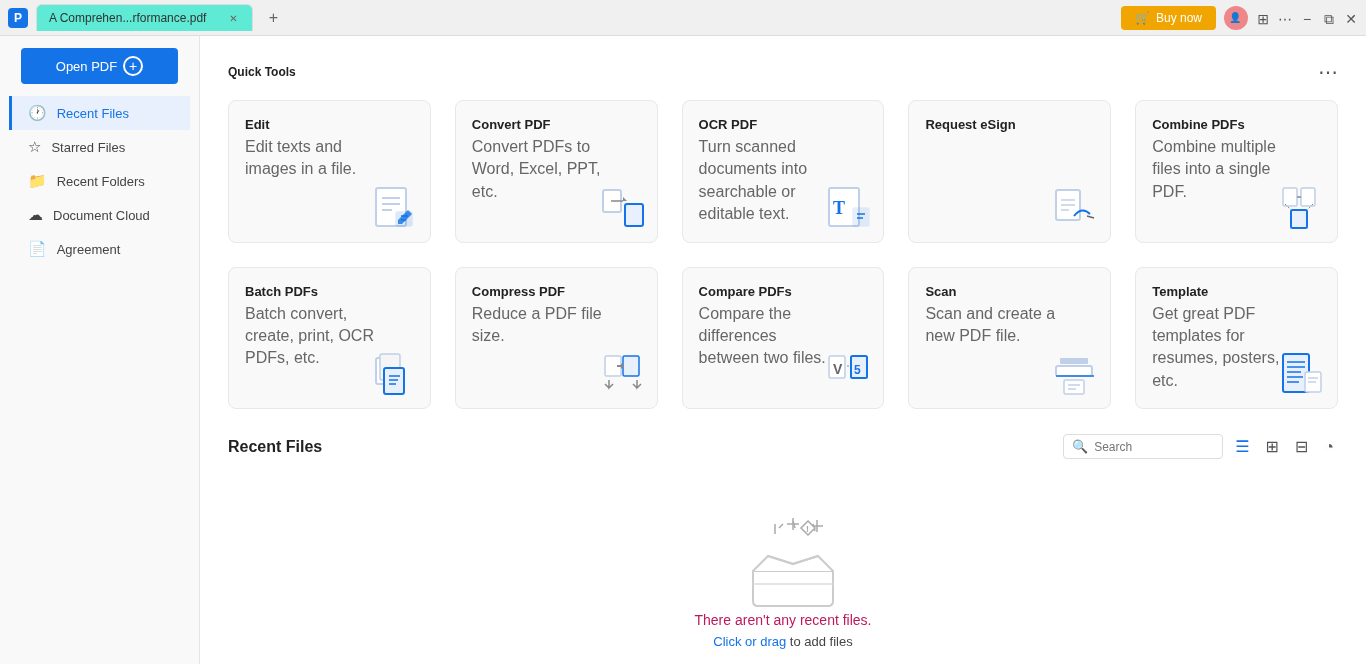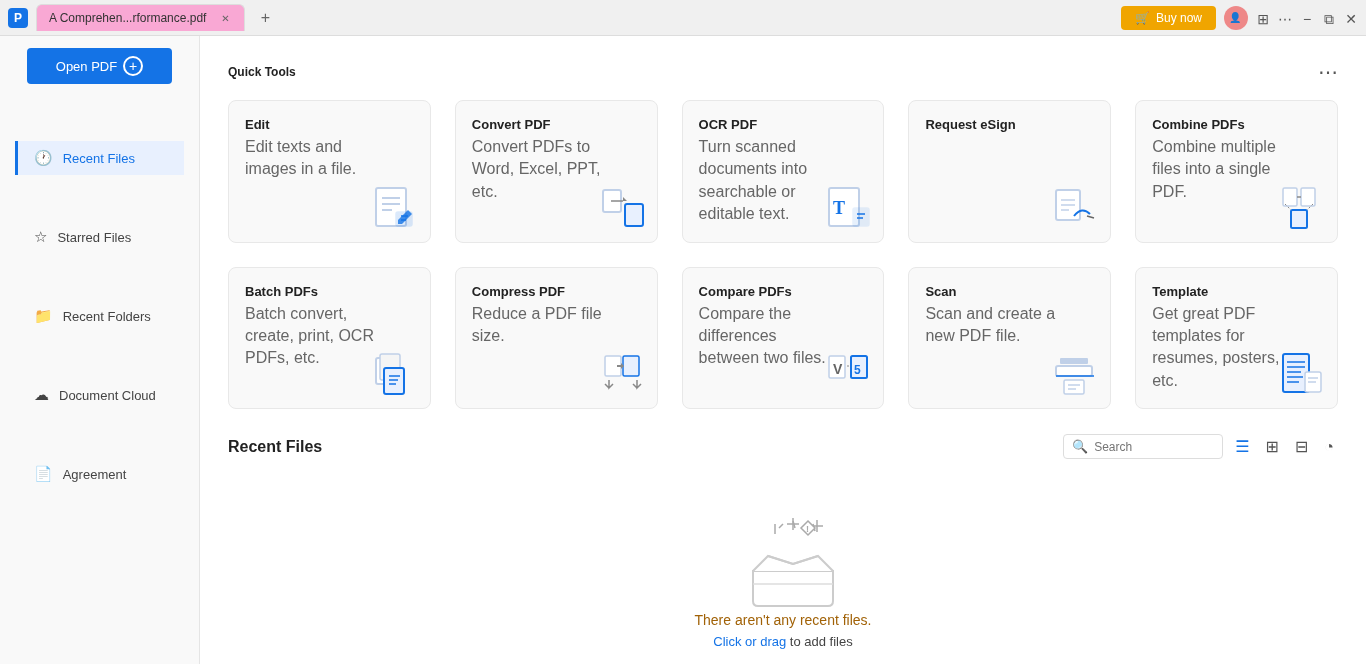--- a/index.html
+++ b/index.html
@@ -17,22 +17,22 @@
     }
     .titlebar-left { display: flex; align-items: center; gap: 8px; }
     .app-icon {
       width: 20px; height: 20px;
       background: #1473e6;
       border-radius: 4px;
       display: flex; align-items: center; justify-content: center;
       color: white; font-size: 12px; font-weight: bold;
     }
     .tab {
-      display: flex; align-items: center; gap: 12px;
-      background: #f9a8d4;
+      display: flex; align-items: center; gap: 20px;
+      background: #5eead4;
       border-radius: 6px 6px 0 0;
       padding: 6px 12px;
       font-size: 12px;
       color: #333;
       border: 1px solid #ddd;
       border-bottom: none;
     }
     .tab-close {
       width: 14px; height: 14px;
       border-radius: 50%;
@@ -66,23 +66,22 @@
     
     .app-body { display: flex; height: 628px; }
 
     
     .sidebar {
       width: 200px;
       background: #f9f9f9;
       border-right: 1px solid #e5e5e5;
       display: flex;
       flex-direction: column;
-      padding: 12px 15px;
+      padding: 12px 9px;
       flex-shrink: 0;
-      gap: 45px;
     }
     .open-pdf-btn {
       background: #1473e6;
       color: white;
       border: none;
       padding: 8px 0;
       border-radius: 4px;
       font-size: 13px;
       cursor: pointer;
       display: flex; align-items: center; justify-content: center; gap: 6px;
@@ -186,21 +185,21 @@
       align-items: center;
       justify-content: center;
       padding: 40px 0;
     }
     .empty-box-illustration {
       width: 100px;
       height: 80px;
       margin-bottom: 16px;
       position: relative;
     }
-    .empty-state-text { font-size: 14px; color: #a16207; margin-bottom: 6px; }
+    .empty-state-text { font-size: 14px; color: #be185d; margin-bottom: 6px; }
     .empty-state-link { font-size: 13px; color: #444; }
     .empty-state-link a { color: #1473e6; text-decoration: none; }
   </style>
 </head>
 <body>
 
 <div class="titlebar">
   <div class="titlebar-left">
     <div class="app-icon">P</div>
     <div class="tab">

